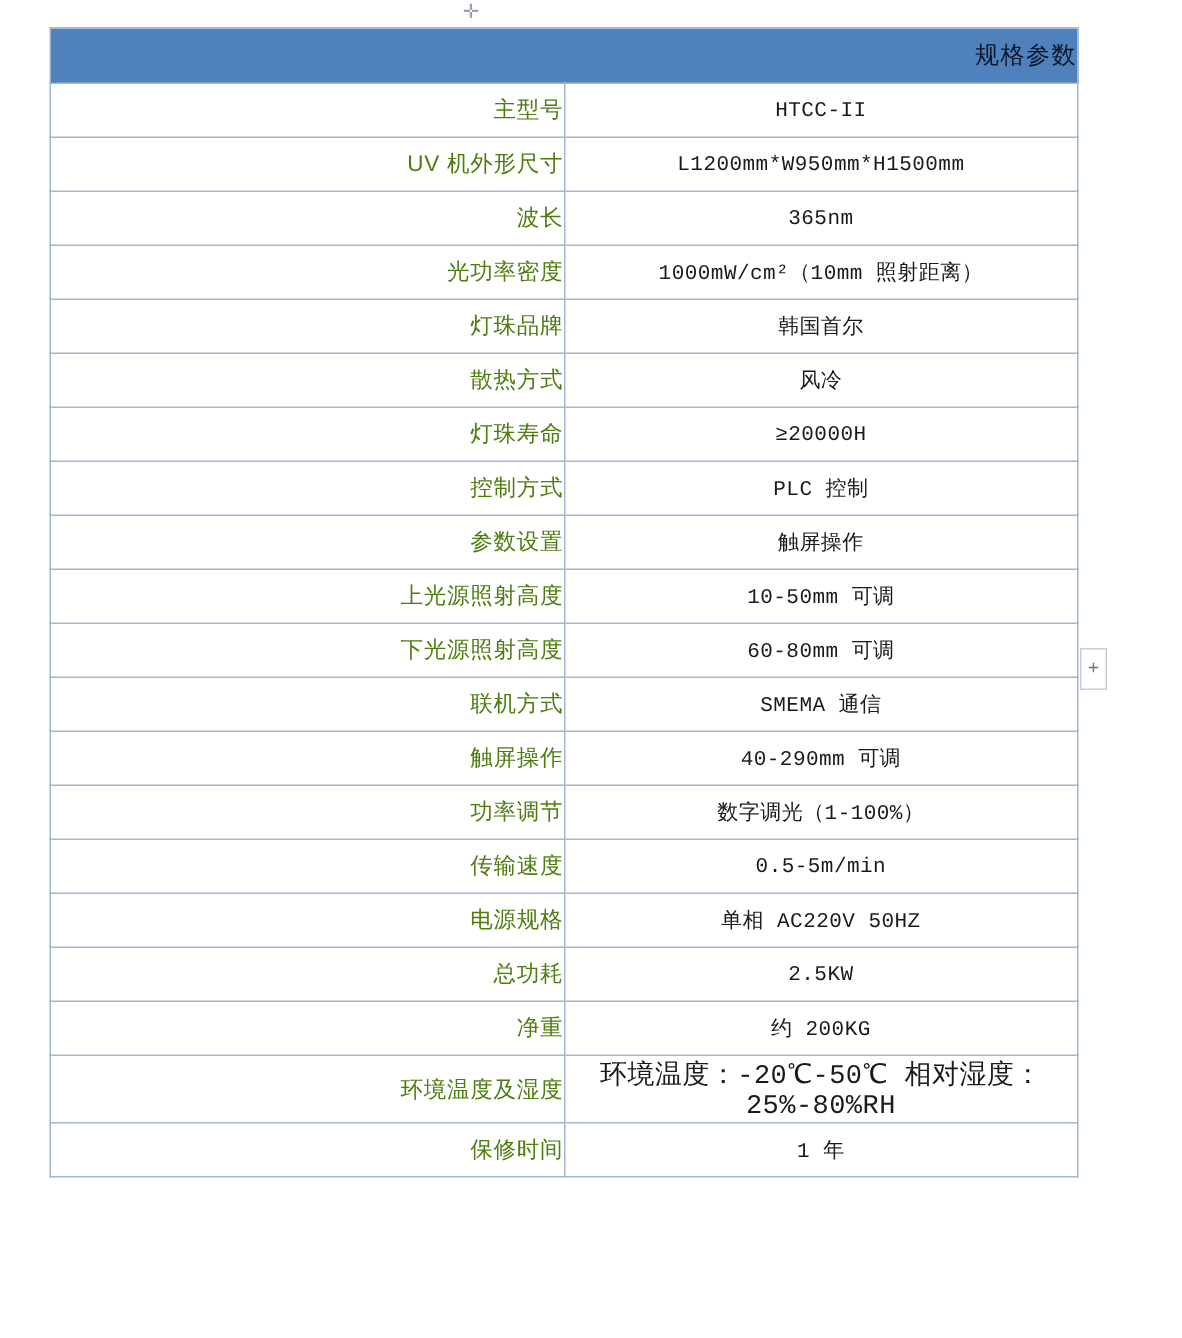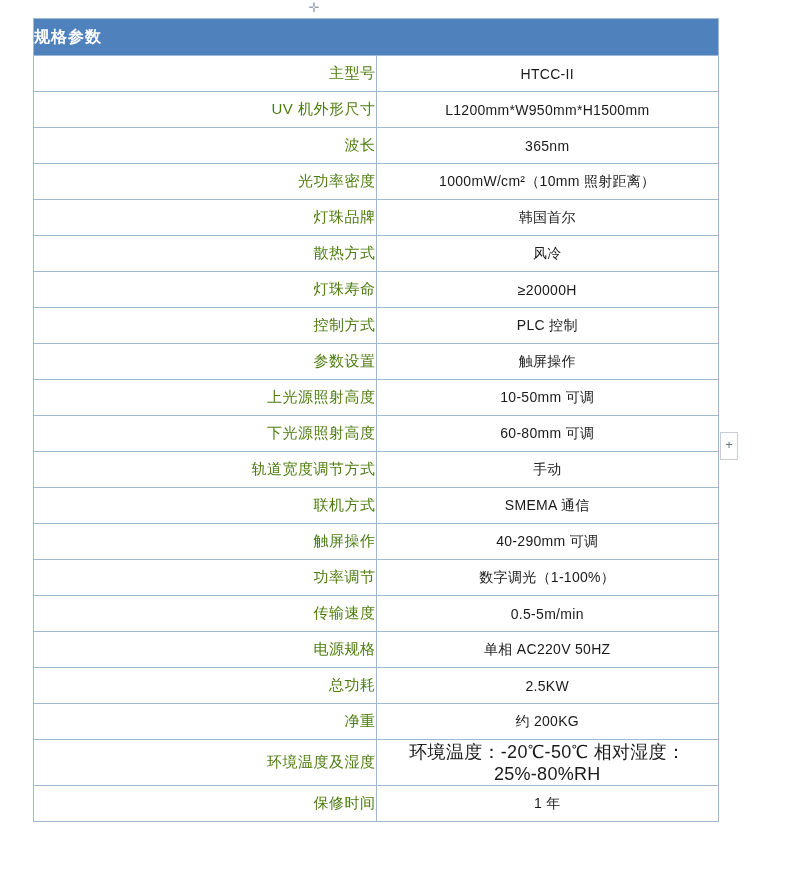--- a/index.html
+++ b/index.html
@@ -53,41 +53,42 @@
     border-collapse: collapse;
     table-layout: fixed;
   }
   table.spec td, table.spec th {
     border: 1px solid #9fb8d4;
     padding: 0;
     vertical-align: middle;
   }
   .title-cell {
     background: #4f81bd;
-    color: #ffffff;
+    color: #0f172a;
     height: 36px;
-    text-align: left;
+    text-align: right;
     font-size: 16px;
-    font-weight: bold;
+    font-weight: normal;
     letter-spacing: 1px;
   }
   td.label {
     width: 228px;
     height: 35px;
     text-align: right;
     font-size: 15px;
     color: #4d7c0f;
     letter-spacing: 0.5px;
   }
   td.value {
     height: 35px;
     text-align: center;
     font-size: 14px;
     color: #1a1a1a;
     letter-spacing: 0.3px;
+    font-family: Liberation Mono, monospace;
   }
   td.value.small {
     font-size: 18px;
     margin-left: 33px;
   }
 </style>
 </head>
 <body>
 
 <div id="page">
@@ -139,24 +140,20 @@
       </tr>
       <tr>
         <td class="label">上光源照射高度</td>
         <td class="value">10-50mm 可调</td>
       </tr>
       <tr>
         <td class="label">下光源照射高度</td>
         <td class="value">60-80mm 可调</td>
       </tr>
       <tr>
-        <td class="label">轨道宽度调节方式</td>
-        <td class="value">手动</td>
-      </tr>
-      <tr>
         <td class="label">联机方式</td>
         <td class="value">SMEMA 通信</td>
       </tr>
       <tr>
         <td class="label">触屏操作</td>
         <td class="value">40-290mm 可调</td>
       </tr>
       <tr>
         <td class="label">功率调节</td>
         <td class="value">数字调光（1-100%）</td>

